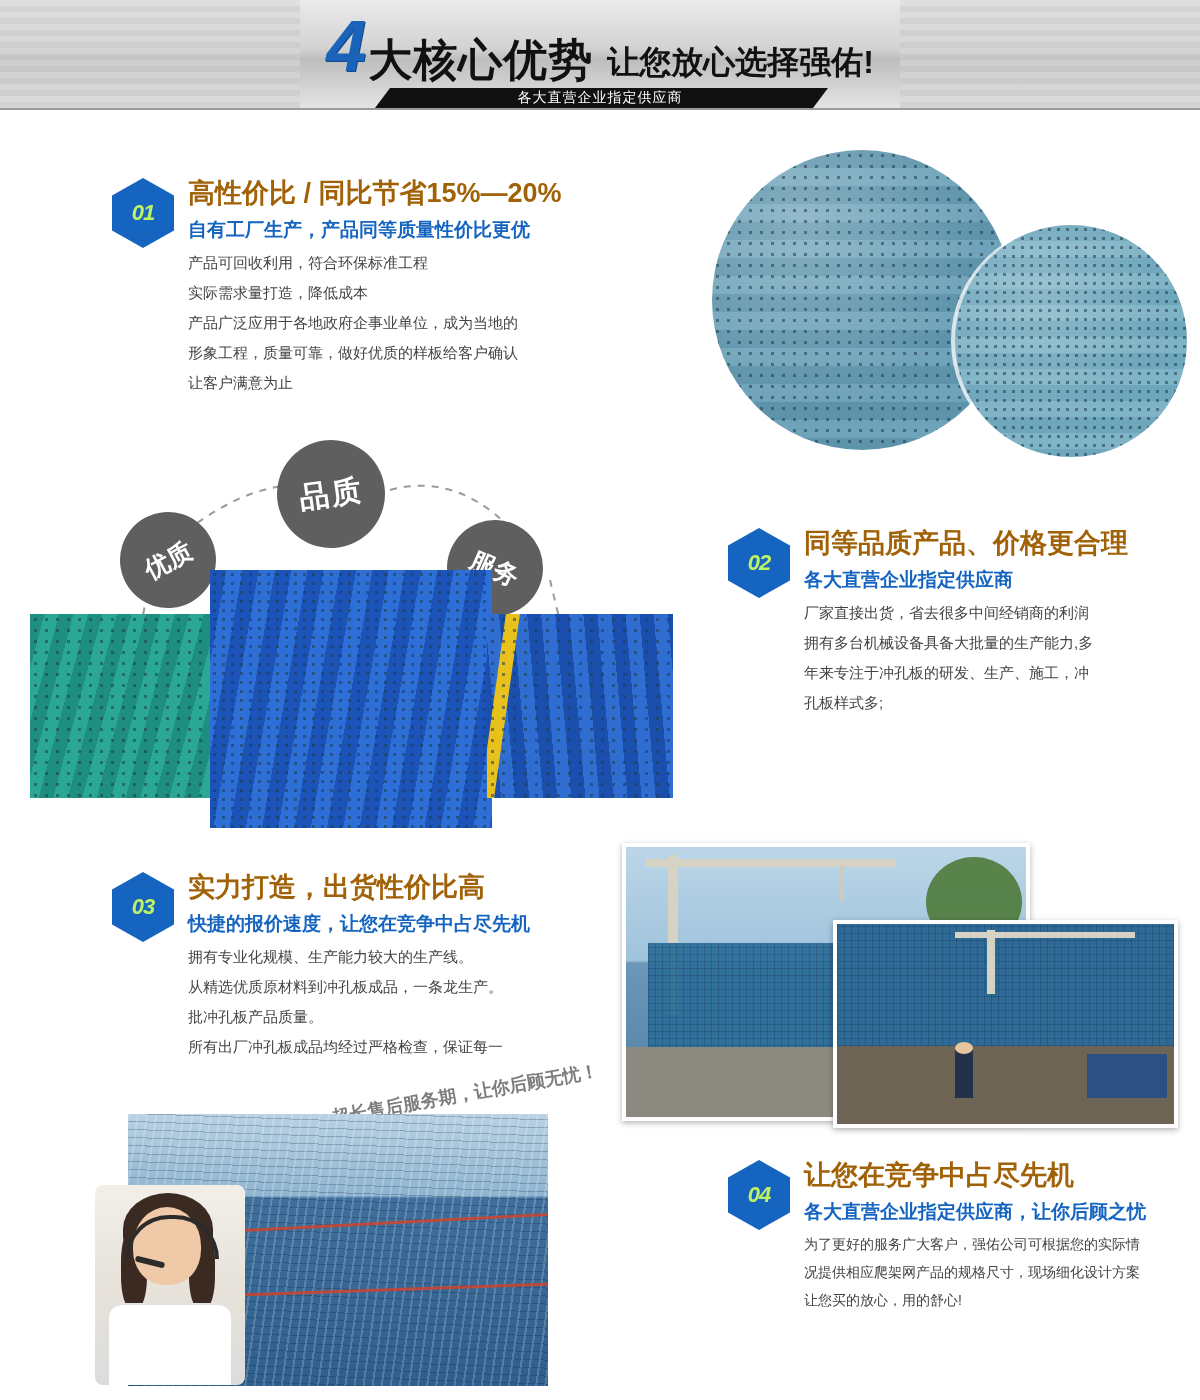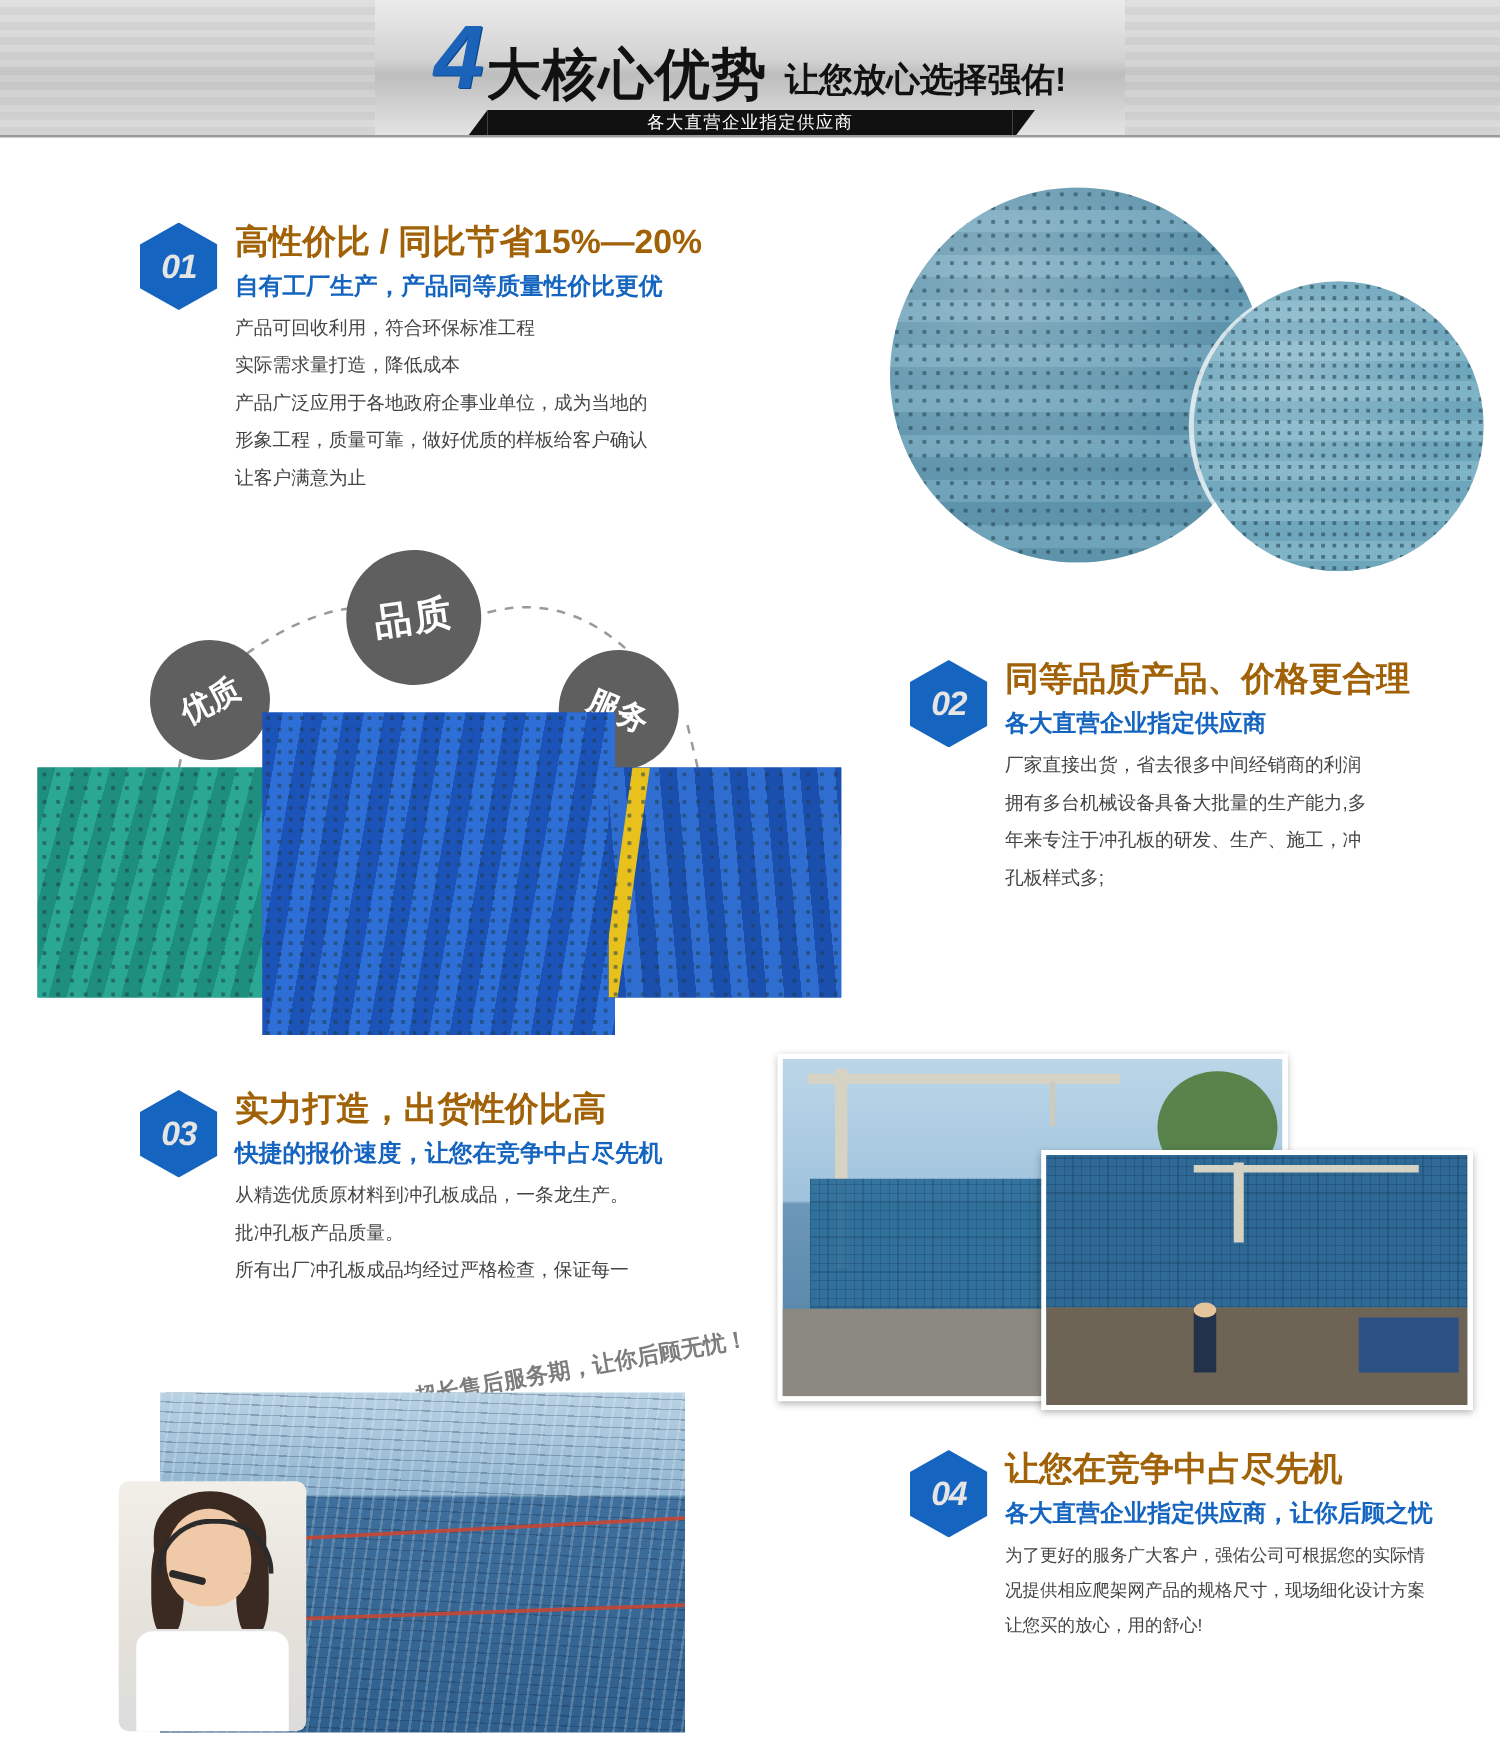--- a/index.html
+++ b/index.html
@@ -41,21 +41,21 @@
     font-style:italic;line-height:1;
     letter-spacing:-2px;
     text-shadow:1px 1px 0 #0d4a90;
     margin-right:4px;
   }
   .h-main{
     font-size:44px;font-weight:bold;color:#111;line-height:1;
     letter-spacing:1px;
   }
   .h-sub{
-    font-size:27px;font-weight:bold;color:#111;line-height:1;
+    font-size:32px;font-weight:bold;color:#111;line-height:1;
     margin-left:14px;padding-bottom:4px;
   }
   .h-bar{
     position:relative;margin-top:6px;height:24px;width:420px;
     background:#111;
     color:#fff;font-size:14px;
     display:flex;align-items:center;justify-content:center;
     letter-spacing:1px;
   }
   .h-bar::after{
@@ -71,21 +71,21 @@
   .hex{
     width:62px;height:70px;position:relative;flex:0 0 auto;
   }
   .hex .shape{
     position:absolute;inset:0;
     background:#1565c0;
     clip-path:polygon(50% 0%,100% 25%,100% 75%,50% 100%,0% 75%,0% 25%);
     display:flex;align-items:center;justify-content:center;
   }
   .hex .shape span{
-    color:#e5e5e5;font-size:27px;font-weight:bold;font-style:italic;
+    color:#bef264;font-size:22px;font-weight:bold;font-style:italic;
     letter-spacing:-1px;
   }
 
   
   .block{position:absolute;}
   .blk-head{display:flex;align-items:flex-start;}
   .blk-texts{margin-left:14px;}
   .blk-title{
     font-size:27px;font-weight:bold;color:#a16207;line-height:1.15;
     white-space:nowrap;
@@ -328,20 +328,21 @@
         <div class="shape">
             <span>03</span>
           </div>
       </div>
       <div class="blk-texts">
         <div class="blk-title">实力打造，出货性价比高</div>
         <div class="blk-subtitle">快捷的报价速度，让您在竞争中占尽先机</div>
       </div>
     </div>
     <div class="blk-body" style="margin-left:76px;">
+      <div>拥有专业化规模、生产能力较大的生产线。</div>
       <div>从精选优质原材料到冲孔板成品，一条龙生产。</div>
       <div>批冲孔板产品质量。</div>
       <div>所有出厂冲孔板成品均经过严格检查，保证每一</div>
     </div>
   </div>
 
   <div class="photo ph-a">
     <div class="crane" style="left:42px;top:8px;width:10px;height:160px;"></div>
     <div class="crane" style="left:20px;top:12px;width:250px;height:8px;"></div>
     <div class="crane" style="left:214px;top:18px;width:4px;height:36px;background:#cfcabc;"></div>

